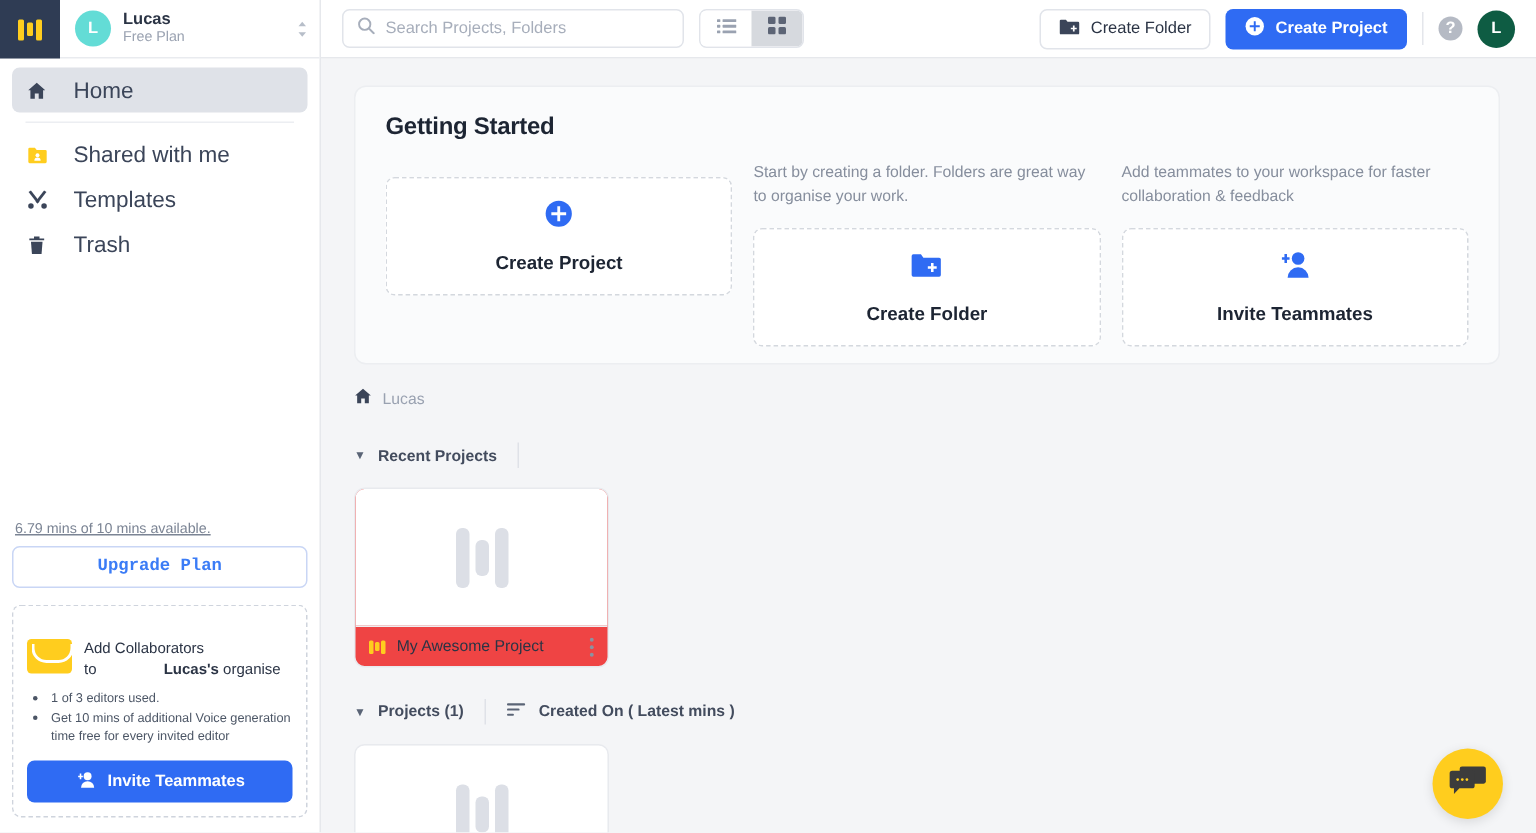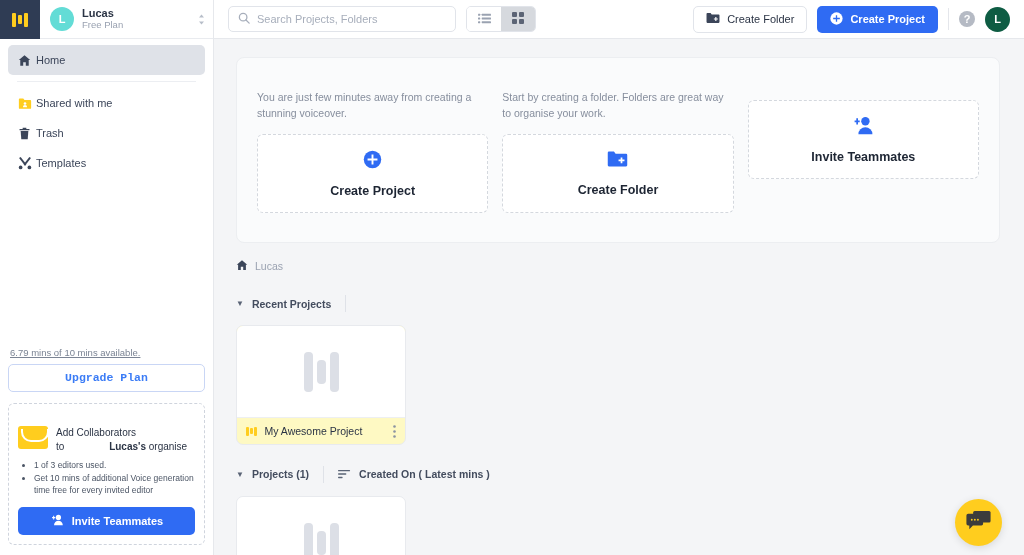--- a/index.html
+++ b/index.html
@@ -34,23 +34,23 @@
     color: #fff; font-size: 11px; font-weight: bold;
     display: flex; align-items: center; justify-content: center; flex: 0 0 24px;
   }
   .user-names { flex: 1; line-height: 1.15; overflow: hidden; }
   .user-name { font-size: 11px; font-weight: bold; color: #2b3445; }
   .user-plan { font-size: 9.5px; color: #9aa2b1; margin-top: 1px; }
   .updown { display:flex; flex-direction:column; gap:2px; color:#b7bec9; font-size:6px; line-height:5px;}
 
   .nav { padding: 6px 8px 0 8px; }
   .nav-item {
-    display: flex; align-items: center; gap: 4px;
+    display: flex; align-items: center; gap: 17px;
     height: 30px; padding: 0 9px; border-radius: 5px;
-    font-size: 11px; color: #3b4559; cursor: pointer;
+    font-size: 15px; color: #3b4559; cursor: pointer;
   }
   .nav-item.active { background: #dfe2e8; font-weight: 500; }
   .nav-sep { height: 1px; background: #eceef2; margin: 6px 9px 6px 9px; }
   .nav-icon { width: 15px; display:flex; align-items:center; justify-content:center; }
 
   .sb-spacer { flex: 1; }
   .sb-bottom { padding: 0 8px 10px 8px; }
   .mins-text { font-size: 9.5px; color: #7b8494; padding: 0 2px 6px 2px; text-decoration: underline; }
   .upgrade-btn {
     width: 100%; height: 28px; border: 1px solid #c9d6f5; border-radius: 5px;
@@ -142,21 +142,21 @@
 
   .section-head { display: flex; align-items: center; margin-top: 20px; gap: 0; }
   .sec-caret { color: #5a6476; font-size: 8px; margin-right: 8px; }
   .sec-label { font-size: 10.5px; font-weight: bold; color: #434c5e; }
   .sec-divider { width: 1px; height: 17px; background: #dfe2e8; margin: 0 14px; }
   .sort-row { display: flex; align-items: center; gap: 8px; }
   .sort-label { font-size: 10.5px; font-weight: bold; color: #434c5e; }
 
   .cards-row { display: flex; gap: 16px; margin-top: 13px; }
   .proj-card {
-    width: 170px; background: #fef9c3; border: 1px solid #e8eaee; border-radius: 7px;
+    width: 170px; background: #ef4444; border: 1px solid #e8eaee; border-radius: 7px;
     overflow: hidden; cursor: pointer;
   }
   .proj-thumb { height: 91px; display: flex; align-items: center; justify-content: center; background: #fff; }
   .thumb-glyph { display: flex; align-items: center; gap: 4px; }
   .thumb-glyph i { display: block; background: #dcdfe6; border-radius: 4px; }
   .tg1 { width: 9px; height: 40px; }
   .tg2 { width: 9px; height: 24px; }
   .tg3 { width: 9px; height: 40px; }
   .proj-foot {
     height: 27px; border-top: 1px solid #edeff2; display: flex; align-items: center;
@@ -225,38 +225,38 @@
               <path d="M1 2.2 A1 1 0 0 1 2 1.2 L6 1.2 L7.4 3 L14 3 A1 1 0 0 1 15 4 L15 12 A1 1 0 0 1 14 13 L2 13 A1 1 0 0 1 1 12 Z" fill="#ffcd1e"></path>
               <circle cx="8" cy="7" r="1.5" fill="#fff"></circle>
               <path d="M5.6 11.2 a2.4 2.4 0 0 1 4.8 0 Z" fill="#fff"></path>
             </svg>
         </span>
         <span>Shared with me</span>
       </div>
 
       <div class="nav-item">
         <span class="nav-icon">
-          <svg width="11" height="13" viewBox="0 0 12 14">
-              <path d="M4 0.6 L8 0.6 L8 2 L11.4 2 L11.4 3.4 L0.6 3.4 L0.6 2 L4 2 Z" fill="#3b4559"></path>
-              <path d="M1.8 4.4 L10.2 4.4 L9.5 13.4 L2.5 13.4 Z" fill="#3b4559"></path>
-            </svg>
-        </span>
-        <span>Trash</span>
-      </div>
-
-      <div class="nav-item">
-        <span class="nav-icon">
           <svg width="14" height="14" viewBox="0 0 16 16">
             <path d="M1.2 2.2 L3.0 1.2 L9.5 9.5 L8 11 Z" fill="#3b4559"></path>
             <path d="M14.8 2.2 L13 1.2 L6.5 9.5 L8 11 Z" fill="#3b4559"></path>
             <circle cx="3" cy="13" r="2.1" fill="#3b4559"></circle>
               <circle cx="13" cy="13" r="2.1" fill="#3b4559"></circle>
           </svg>
         </span>
         <span>Templates</span>
+      </div>
+
+      <div class="nav-item">
+        <span class="nav-icon">
+          <svg width="11" height="13" viewBox="0 0 12 14">
+              <path d="M4 0.6 L8 0.6 L8 2 L11.4 2 L11.4 3.4 L0.6 3.4 L0.6 2 L4 2 Z" fill="#3b4559"></path>
+              <path d="M1.8 4.4 L10.2 4.4 L9.5 13.4 L2.5 13.4 Z" fill="#3b4559"></path>
+            </svg>
+        </span>
+        <span>Trash</span>
       </div>
     </nav>
 
     <div class="sb-spacer"></div>
 
     <div class="sb-bottom">
       <div class="mins-text">6.79 mins of 10 mins available.</div>
       <div class="upgrade-btn">Upgrade Plan</div>
 
       <div class="collab-card">
@@ -346,24 +346,24 @@
 
         <div class="divider-v"></div>
         <div class="help-icon">?</div>
         <div class="avatar-green">L</div>
       </div>
     </div>
 
     <div class="content">
 
       <div class="getting-started">
+        <div class="gs-title">Getting Started</div>
         <div class="gs-grid">
 
           <div class="gs-col">
-            <div class="gs-desc">You are just few minutes away from creating a stunning voiceover.</div>
             <div class="gs-box">
               <span>
                 <svg width="19" height="19" viewBox="0 0 20 20">
                     <circle cx="10" cy="10" r="9.2" fill="#2f6bf3"></circle>
                     <path d="M9 4.8 L11 4.8 L11 9 L15.2 9 L15.2 11 L11 11 L11 15.2 L9 15.2 L9 11 L4.8 11 L4.8 9 L9 9 Z" fill="#fff"></path>
                   </svg>
               </span>
               <span class="gs-box-label">Create Project</span>
             </div>
           </div>
@@ -375,20 +375,21 @@
                 <svg width="21" height="18" viewBox="0 0 22 18">
                     <path d="M0.8 2.4 A1.2 1.2 0 0 1 2 1.2 L7.3 1.2 L9 3.5 L20 3.5 A1.2 1.2 0 0 1 21.2 4.7 L21.2 15.6 A1.2 1.2 0 0 1 20 16.8 L2 16.8 A1.2 1.2 0 0 1 0.8 15.6 Z" fill="#2f6bf3"></path>
                     <path d="M14.3 7.3 L16.1 7.3 L16.1 9.5 L18.3 9.5 L18.3 11.3 L16.1 11.3 L16.1 13.5 L14.3 13.5 L14.3 11.3 L12.1 11.3 L12.1 9.5 L14.3 9.5 Z" fill="#fff"></path>
                   </svg>
               </span>
               <span class="gs-box-label">Create Folder</span>
             </div>
           </div>
 
           <div class="gs-col">
+            <div class="gs-desc">Add teammates to your workspace for faster collaboration &amp; feedback</div>
             <div class="gs-box">
               <span>
                 <svg width="22" height="19" viewBox="0 0 22 19">
                     <circle cx="13.4" cy="5.3" r="4.2" fill="#2f6bf3"></circle>
                     <path d="M6.4 18.2 a7 7 0 0 1 14 0 Z" fill="#2f6bf3"></path>
                     <path d="M2.6 4.5 L4.3 4.5 L4.3 2.3 L6 2.3 L6 4.5 L7.7 4.5 L7.7 6.2 L6 6.2 L6 8.4 L4.3 8.4 L4.3 6.2 L2.6 6.2 Z" fill="#2f6bf3"></path>
                   </svg>
               </span>
               <span class="gs-box-label">Invite Teammates</span>
             </div>

